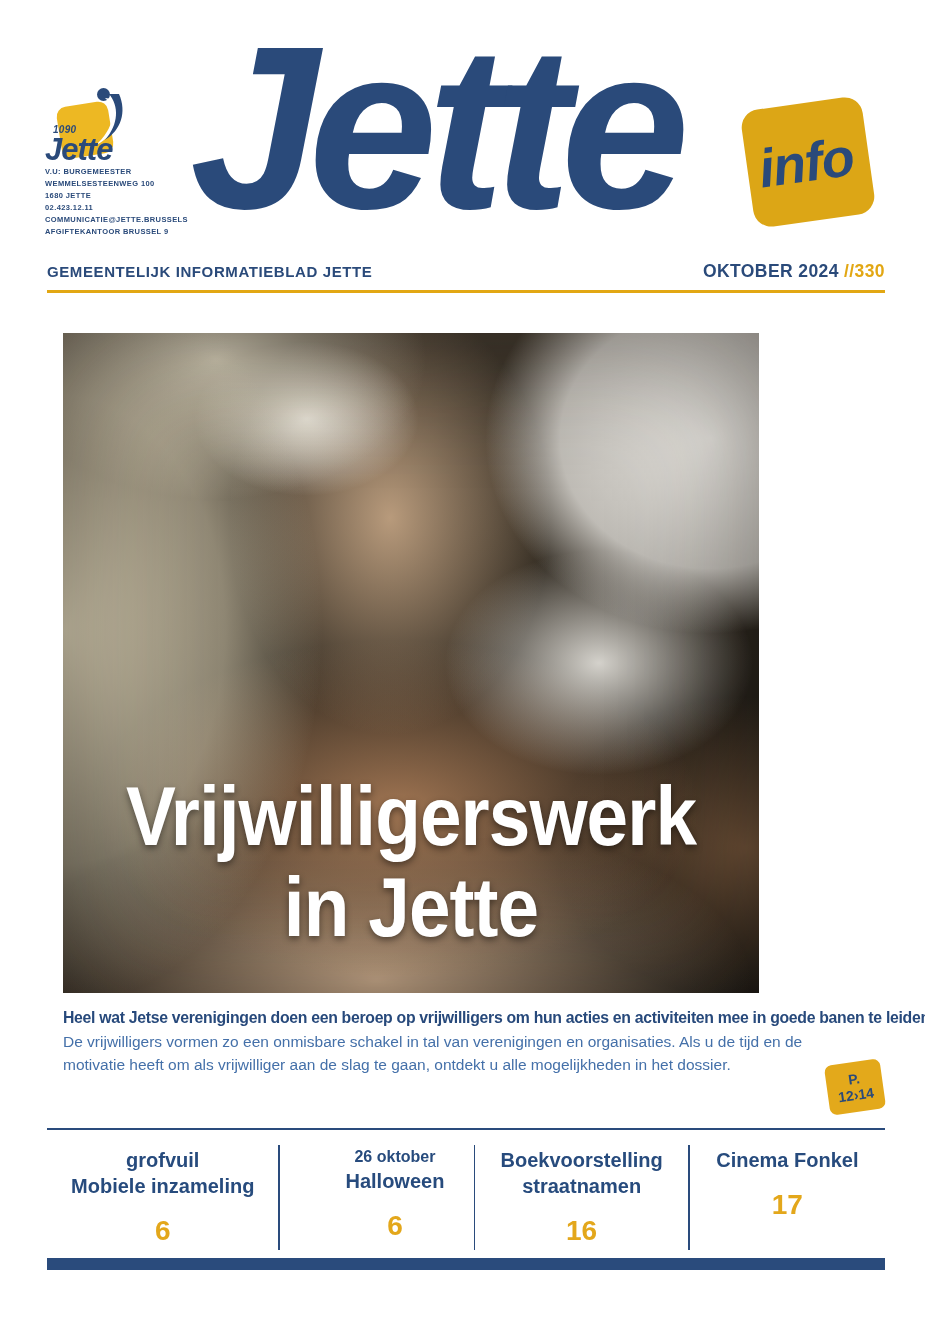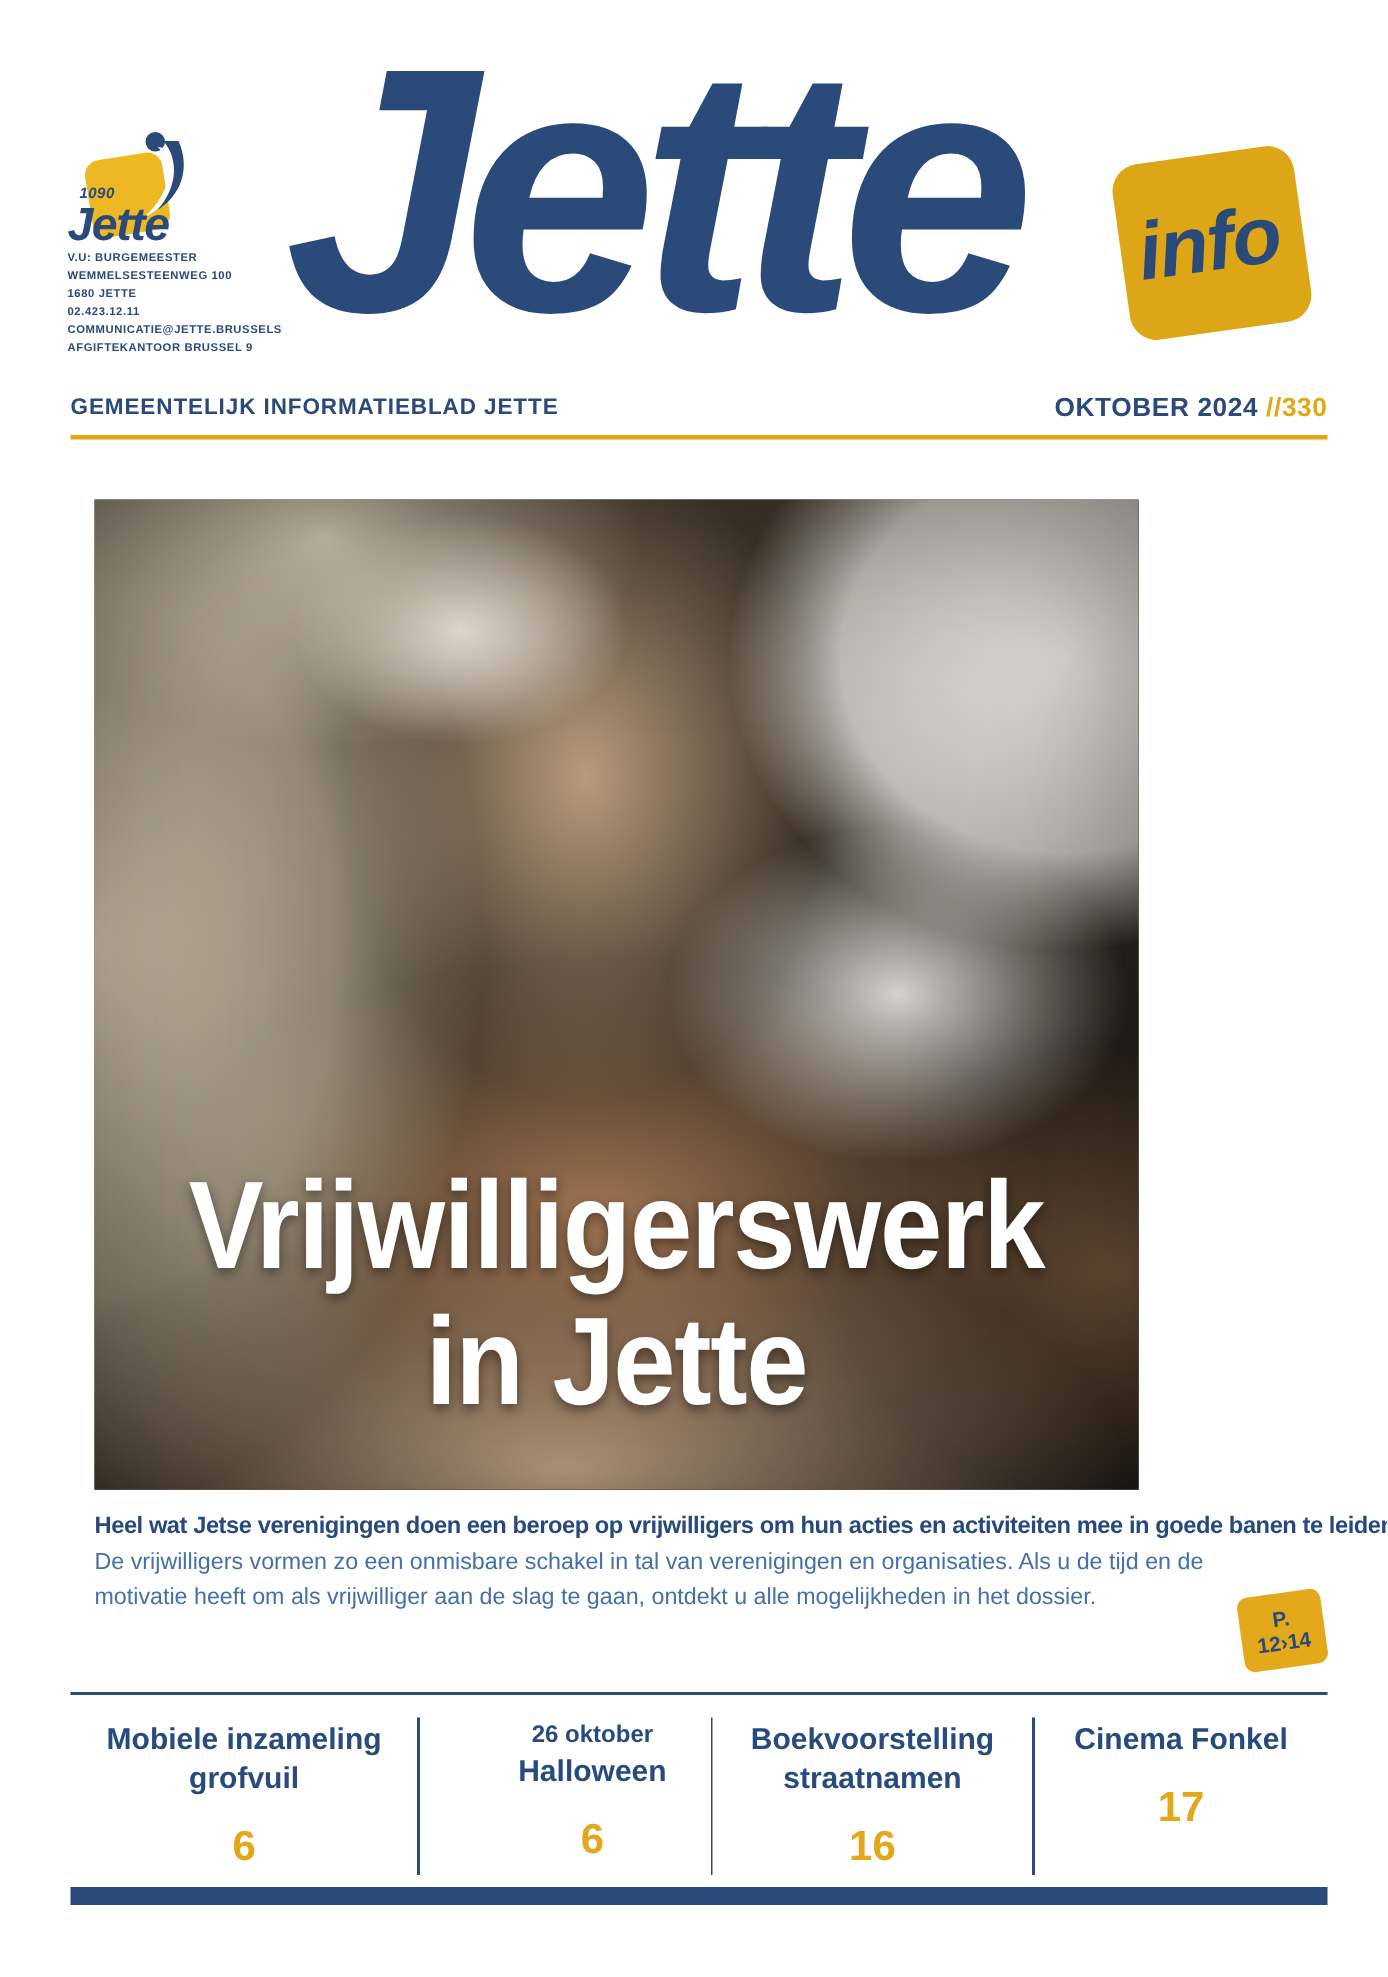--- a/index.html
+++ b/index.html
@@ -175,22 +175,22 @@
   <div class="page-badge">
     <span>P.</span>
     <span>12›14</span>
   </div>
 
   <div class="toc-rule"></div>
   <div class="toc">
 
     <div class="toc-item w1">
       <div class="toc-title">
+        <span>grofvuil</span>
         <span>Mobiele inzameling</span>
-        <span>grofvuil</span>
       </div>
       <div class="toc-page">6</div>
     </div>
 
     <div class="toc-div"></div>
 
     <div class="toc-item w2">
       <div class="toc-title">
         <span class="small">26 oktober</span>
         <span>Halloween</span>

